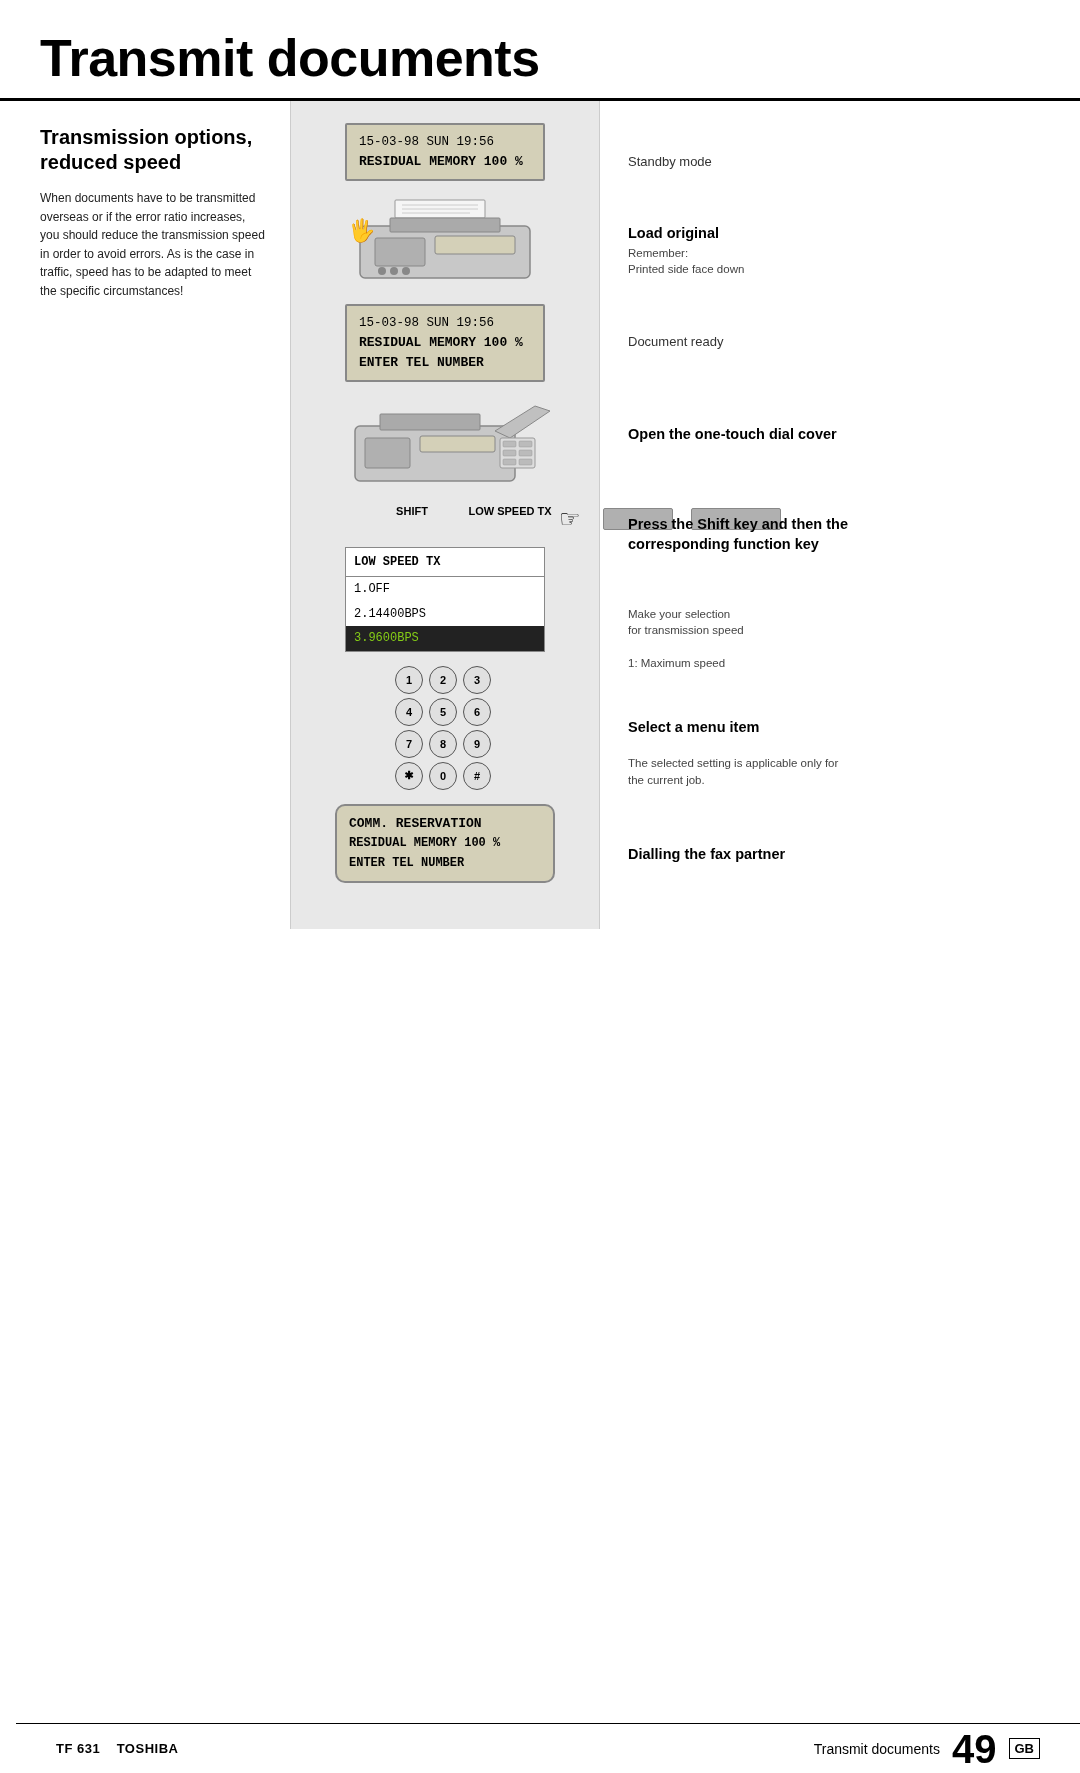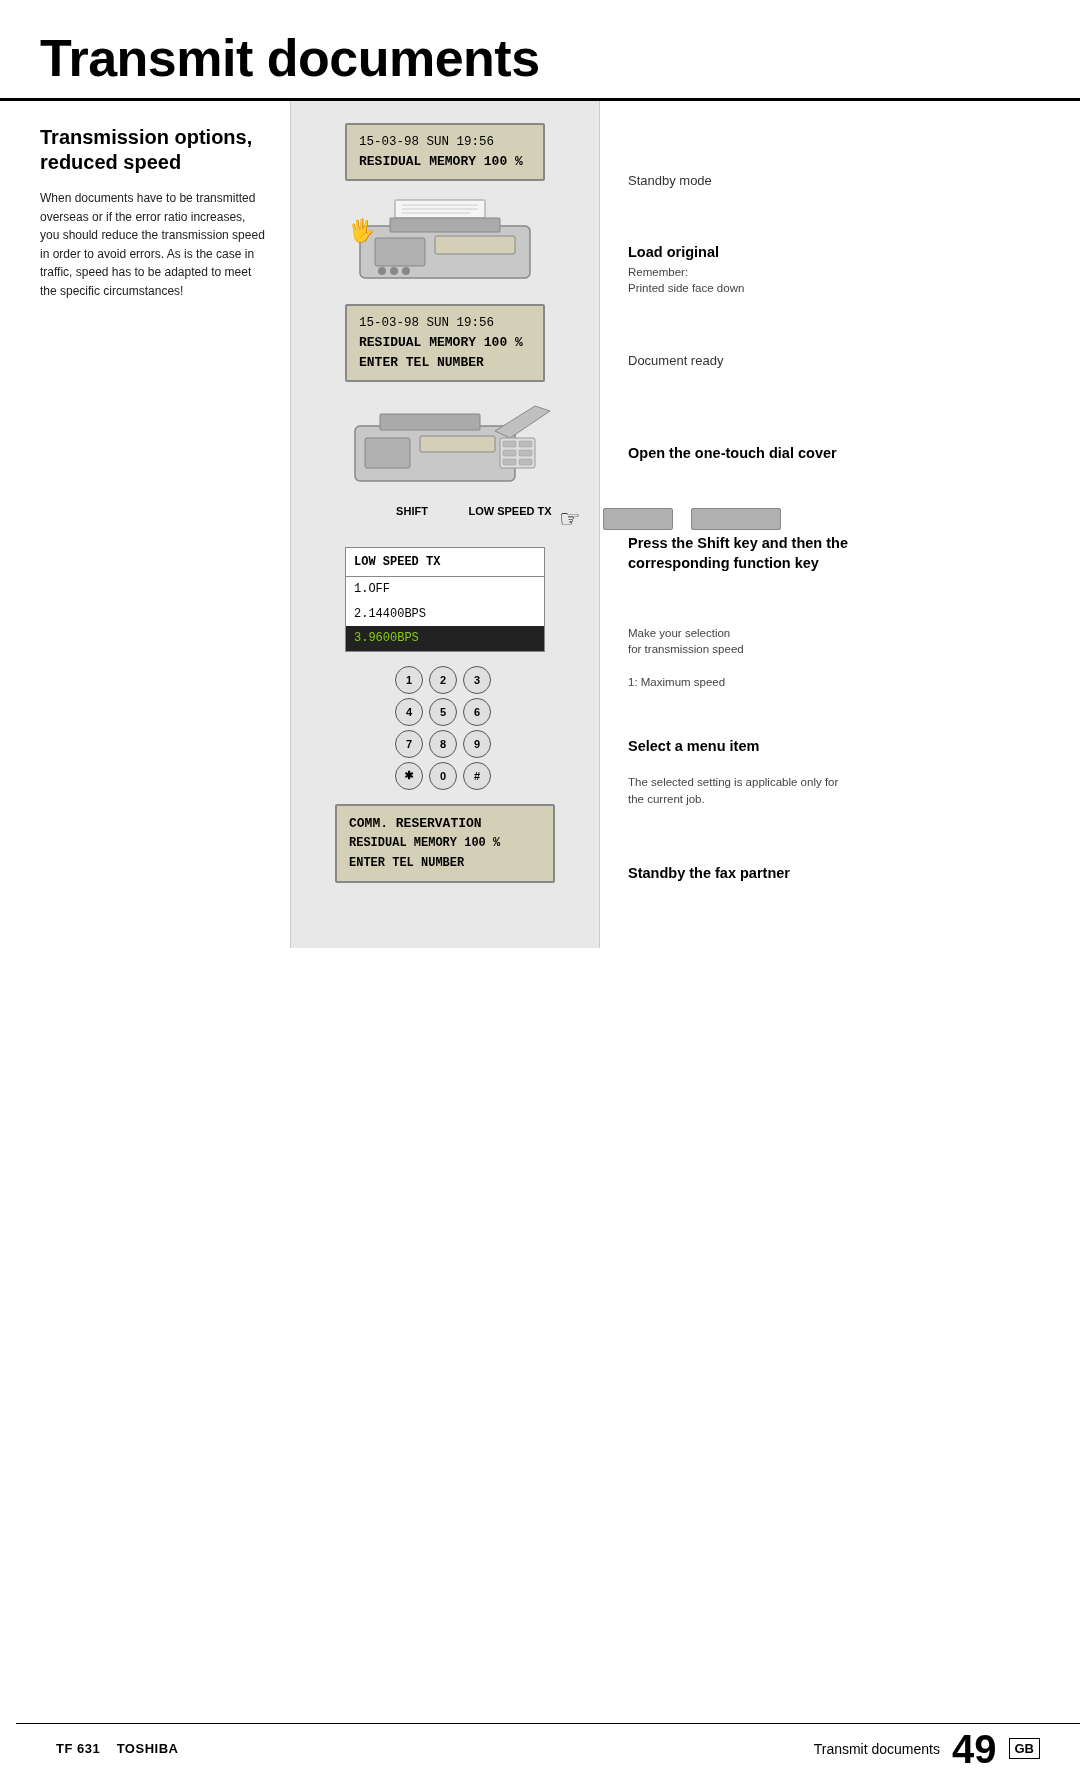--- a/index.html
+++ b/index.html
@@ -64,21 +64,20 @@
       border-right: 1px solid #ccc;
     }
 
     
     .right-col {
       flex: 1;
       padding: 24px 28px 24px 28px;
       display: flex;
       flex-direction: column;
       gap: 0;
-      margin-top: 19px;
     }
 
     
     .lcd-screen {
       background: #d4d0b8;
       border: 2px solid #888;
       border-radius: 2px;
       padding: 8px 12px;
       width: 200px;
       font-family: 'Courier New', monospace;
@@ -176,21 +175,21 @@
       justify-content: center;
       font-size: 11px;
       font-weight: bold;
       cursor: pointer;
     }
 
     
     .final-lcd {
       background: #d4d0b8;
       border: 2px solid #888;
-      border-radius: 2px;
+      border-radius: 10px;
       padding: 8px 12px;
       width: 220px;
       font-family: 'Courier New', monospace;
       font-size: 12px;
       line-height: 1.6;
     }
 
     
     .right-label {
       font-size: 13px;
@@ -439,21 +438,21 @@
     </div>
 
     <div class="right-block" style="min-height:115px;">
       <span class="right-label-bold">Select a menu item</span>
       <br>
       <span class="right-sub">The selected setting is applicable only for</span>
       <span class="right-sub">the current job.</span>
     </div>
 
     <div class="right-block" style="min-height:90px;">
-      <span class="right-label-bold">Standby the fax partner</span>
+      <span class="right-label-bold">Dialling the fax partner</span>
     </div>
 
   </div>
 
 </div>
 
 <div class="footer">
   <div class="footer-left">
     <span>TF 631</span>
     &nbsp;&nbsp;

